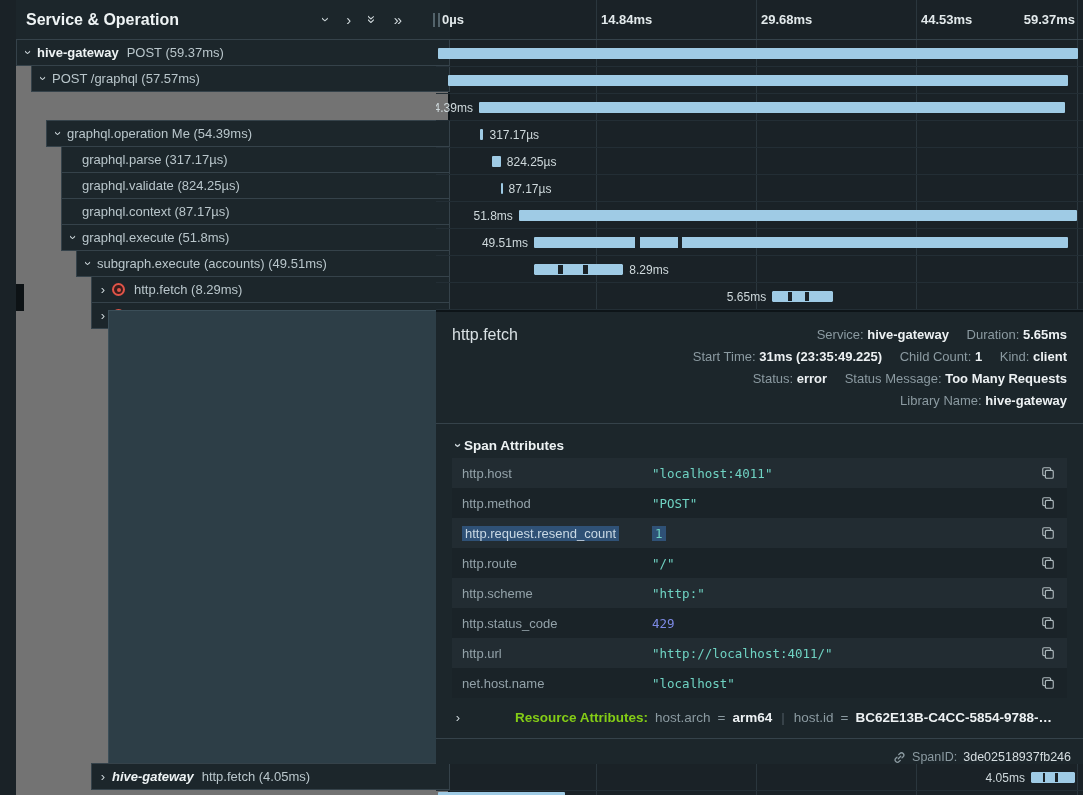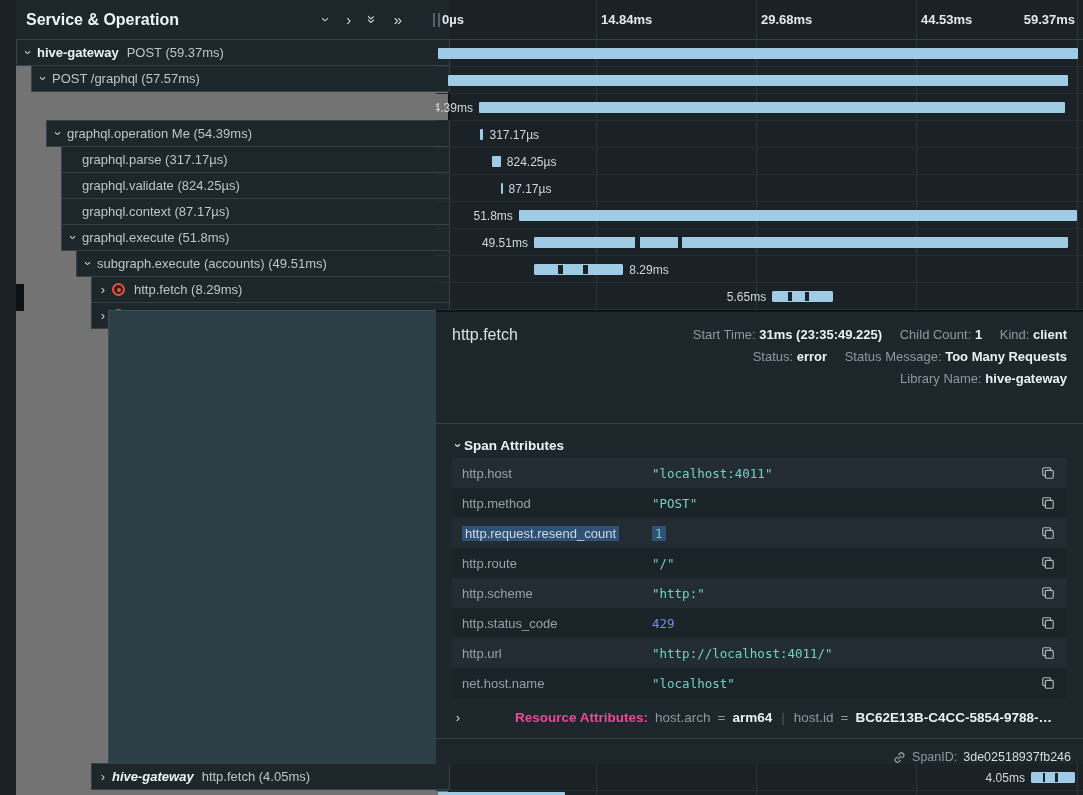--- a/index.html
+++ b/index.html
@@ -97,21 +97,21 @@
   .attr-row:nth-child(odd) { background:#222c32; }
   .attr-row:nth-child(even) { background:#1a2328; }
   .attr-key { width:190px; flex-shrink:0; color:#93a2a9; overflow:hidden; white-space:nowrap; }
   .attr-val { font-family:"DejaVu Sans Mono", monospace; font-size:12.5px; color:#6fd3c3; flex:1; white-space:nowrap; overflow:hidden; }
   .attr-val.purple { color:#7d8ae5; }
   .hl { background:#2f5176; padding:2px 3px; border-radius:2px; }
   .attr-key .hl { color:#c9d8e4; }
   .copy-btn { margin-left:auto; background:none; border:none; padding:2px; cursor:pointer; display:flex; align-items:center; }
 
   .resource-row { display:flex; align-items:center; gap:7px; margin-top:12px; font-size:13.5px; white-space:nowrap; overflow:hidden; }
-  .res-heading { font-weight:bold; color:#ec4899;padding-left:44px; }
+  .res-heading { font-weight:bold; color:#84cc16;padding-left:44px; }
   .res-sep { color:#4d5a61; margin:0 2px; }
   .res-val-trunc { max-width:200px; overflow:hidden; text-overflow:ellipsis; }
 
   .detail-footer {
     position:absolute; left:0; right:0; bottom:0; height:26px;
     border-top:1px solid #35424a; background:#1c262b;
     display:flex; align-items:flex-end; justify-content:flex-end; gap:6px;
     padding:0 12px; font-size:12.5px;
   }
   .footer-val { color:#d6dee1; }
@@ -255,20 +255,26 @@
       <span class="slabel">http.fetch (4.05ms)</span>
     </div>
   </div>
 </div>
 
 <div class="detail">
   <div class="detail-head">
     <div class="detail-title">http.fetch</div>
     <div class="meta">
       <div>
+        <span class="lbl">Service:</span>
+        <span class="val">hive-gateway</span>
+        <span class="lbl pad">Duration:</span>
+        <span class="val">5.65ms</span>
+      </div>
+      <div>
         <span class="lbl">Start Time:</span>
         <span class="val">31ms (23:35:49.225)</span>
         <span class="lbl pad">Child Count:</span>
         <span class="val">1</span>
         <span class="lbl pad">Kind:</span>
         <span class="val">client</span>
       </div>
       <div>
         <span class="lbl">Status:</span>
         <span class="val">error</span>

